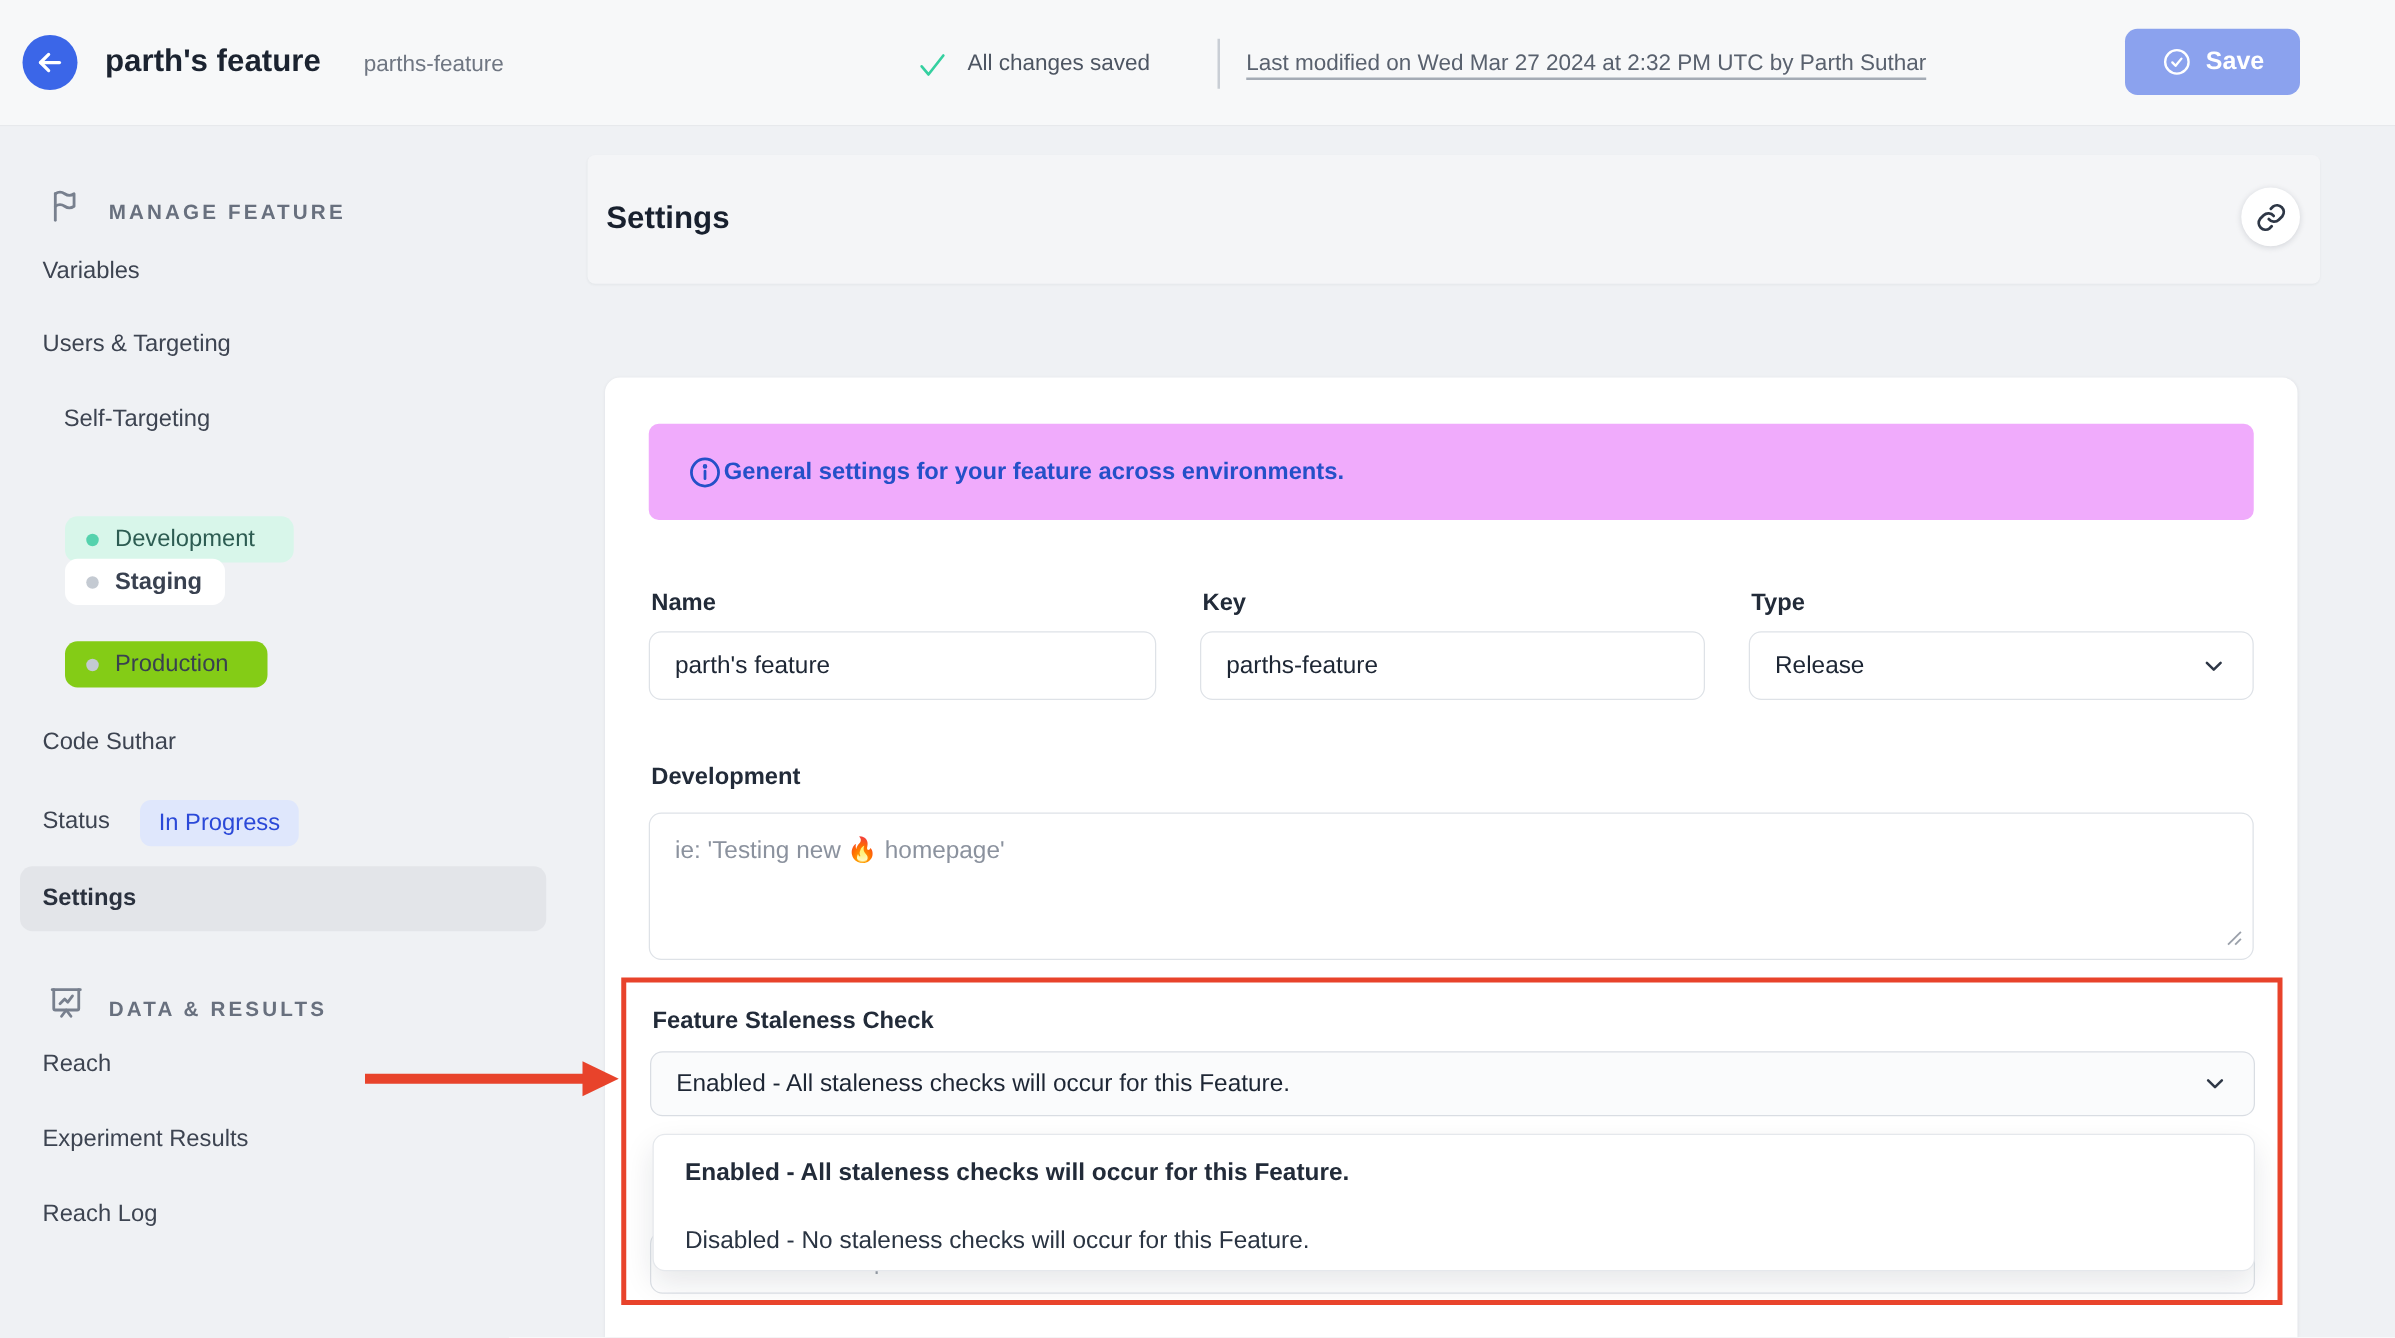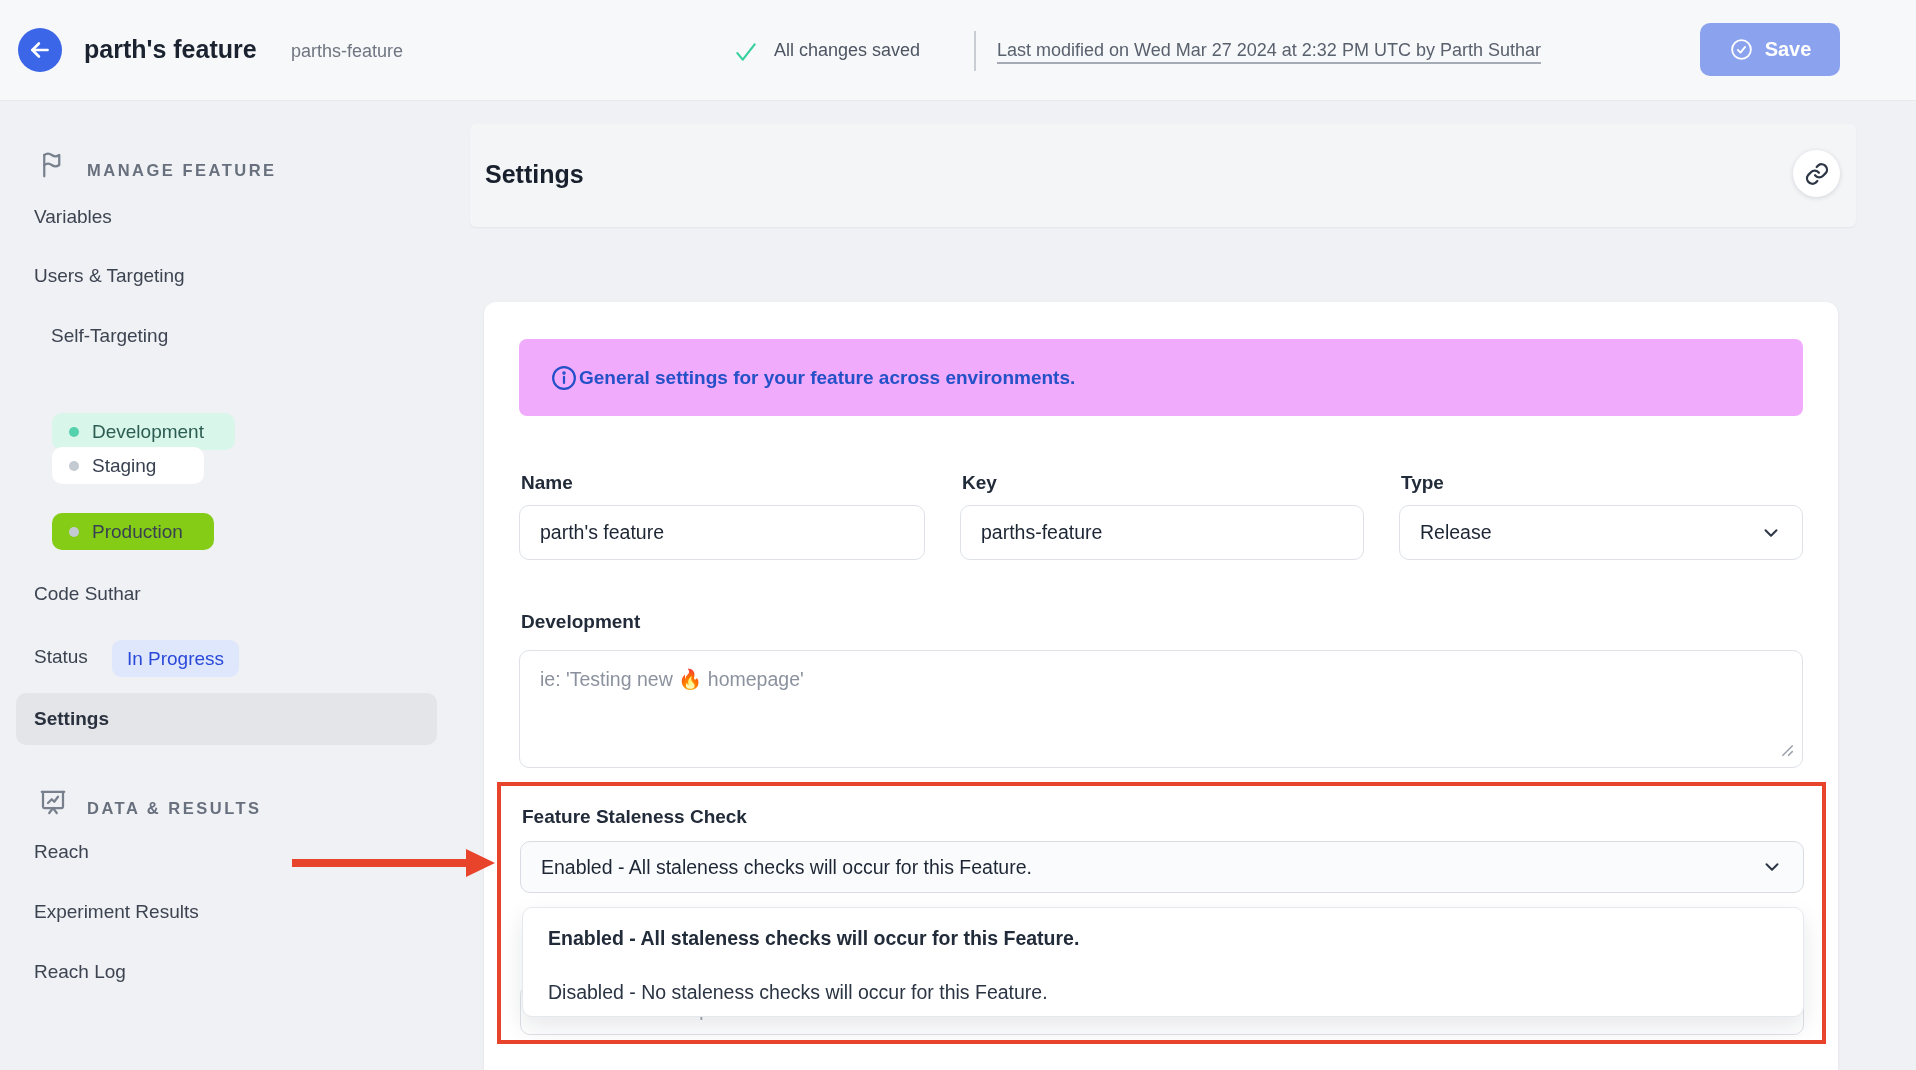--- a/index.html
+++ b/index.html
@@ -28,21 +28,21 @@
 
   
   .side-header { position:absolute; display:flex; align-items:flex-end; gap:19px; }
   .side-header .lbl { font-size:16.5px; font-weight:700; letter-spacing:2.5px; color:#68707e; }
   .nav-item { position:absolute; font-size:19px; font-weight:500; color:#3d4451; cursor:pointer; }
   .env-pill { position:absolute; height:37px; border-radius:10px; display:flex; align-items:center;
               gap:13px; padding-left:17px; font-size:19px; font-weight:500; cursor:pointer; }
   .env-dot { width:10px; height:10px; border-radius:50%; }
   .pill-dev { left:52px; top:381px; width:183px; background:#d8f6ea; color:#2d5c52;margin-top:32px; }
   .pill-dev .env-dot { background:#55d2ad; }
-  .pill-stg { left:52px; top:447px; width:152px; background:#ffffff; color:#394150; }
+  .pill-stg { left:52px; top:447px; width:128px; background:#ffffff; color:#394150;font-weight:bold; }
   .pill-prd { left:52px; top:513px; width:162px; background:#84cc16; color:#394150; }
   .pill-stg .env-dot, .pill-prd .env-dot { background:#c4cad2; }
   .status-badge { position:absolute; left:112px; top:640px; width:127px; height:37px;
                   border-radius:9px; background:#dfe7fc; color:#2b49d8; font-size:19px;
                   font-weight:500; display:flex; align-items:center; justify-content:center;
                   cursor:pointer; }
   .settings-item { position:absolute; left:16px; top:693px; width:421px; height:52px;
                    border-radius:10px; background:#e3e5e9; display:flex; align-items:center;
                    padding-left:18px; font-size:19px; font-weight:600; color:#2a313e; cursor:pointer; }
 

